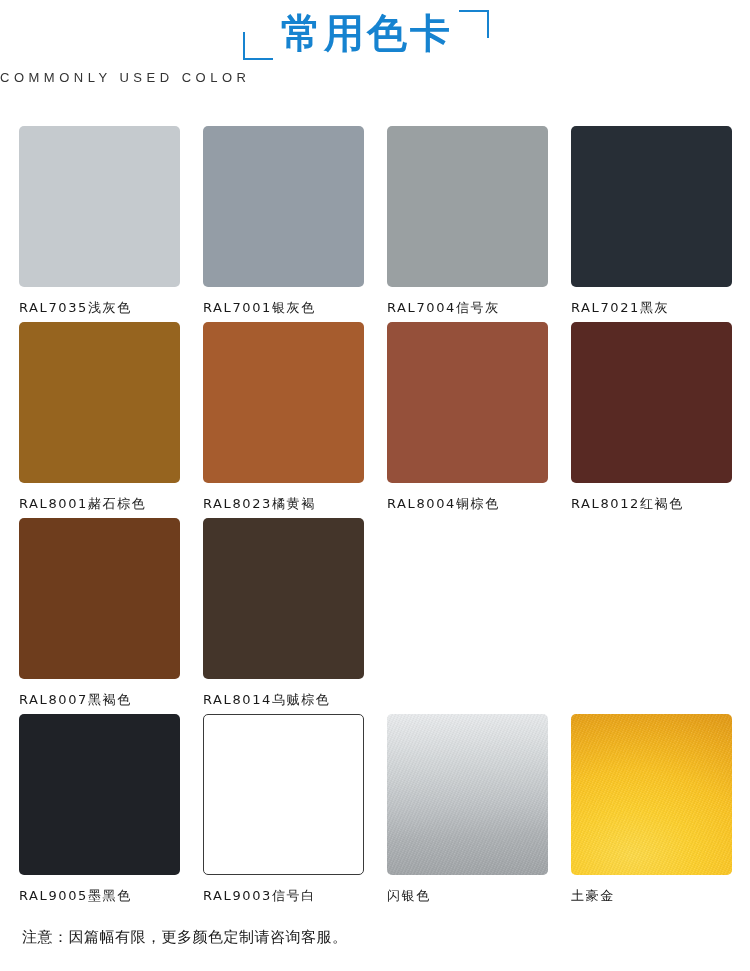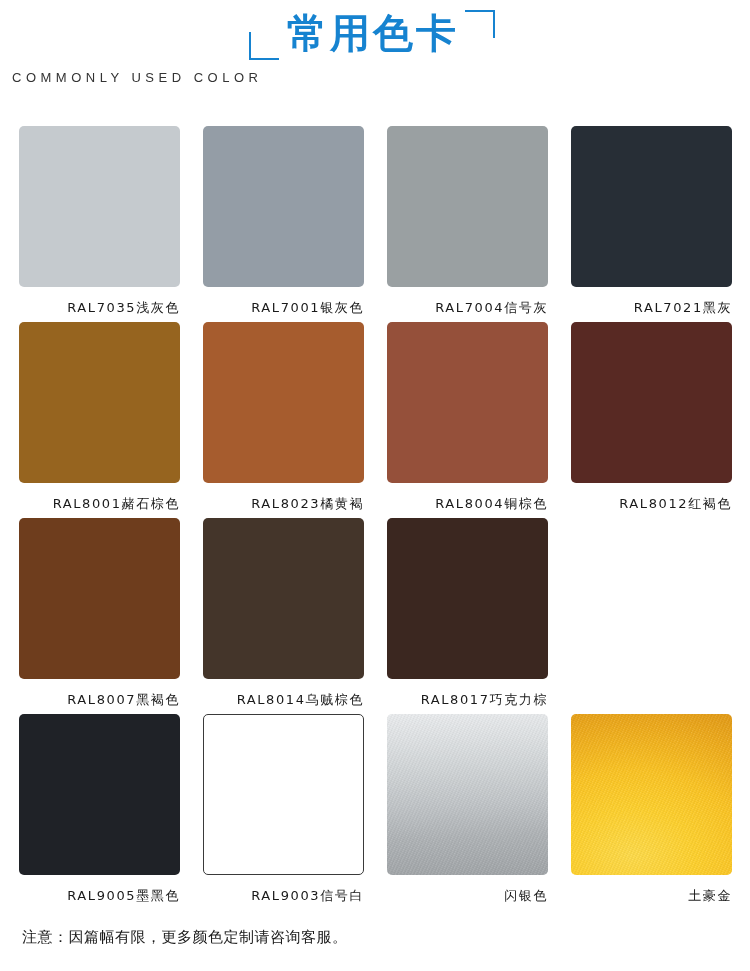--- a/index.html
+++ b/index.html
@@ -23,21 +23,20 @@
     width: 750px;
     height: 115px;
     box-sizing: border-box;
   }
   .title-block {
     position: absolute;
     left: 0;
     right: 16px;
     top: 0;
     text-align: center;
-    padding-left: 12px;
   }
   .title-wrap {
     position: relative;
     display: inline-block;
     padding: 0 30px;
     margin-top: 4px;
   }
   .main-title {
     font-size: 40px;
     font-weight: bold;
@@ -86,21 +85,21 @@
   .row {
     display: flex;
     flex-direction: row;
     height: 196px;
   }
   .cell {
     width: 161px;
     margin-right: 23px;
     display: flex;
     flex-direction: column;
-    align-items: flex-end;
+    align-items: flex-start;
   }
   .cell:last-child { margin-right: 16px; }
 
   .swatch {
     width: 161px;
     height: 161px;
     border-radius: 5px;
     box-sizing: border-box;
     position: relative;
     overflow: hidden;
@@ -199,24 +198,20 @@
 
   <div class="row">
     <div class="cell">
       <div class="swatch" style="background: rgb(110, 61, 29);"></div>
       <div class="label">RAL8007黑褐色</div>
     </div>
     <div class="cell">
       <div class="swatch" style="background: rgb(68, 53, 42);"></div>
       <div class="label">RAL8014乌贼棕色</div>
     </div>
-    <div class="cell">
-      <div class="swatch" style="background: rgb(59, 39, 32);"></div>
-      <div class="label">RAL8017巧克力棕</div>
-    </div>
   </div>
 
   <div class="row">
     <div class="cell">
       <div class="swatch" style="background: rgb(31, 34, 39);"></div>
       <div class="label">RAL9005墨黑色</div>
     </div>
     <div class="cell">
       <div class="swatch bordered" style="background: rgb(255, 255, 255); border-color: rgb(58, 58, 58);"></div>
       <div class="label">RAL9003信号白</div>

